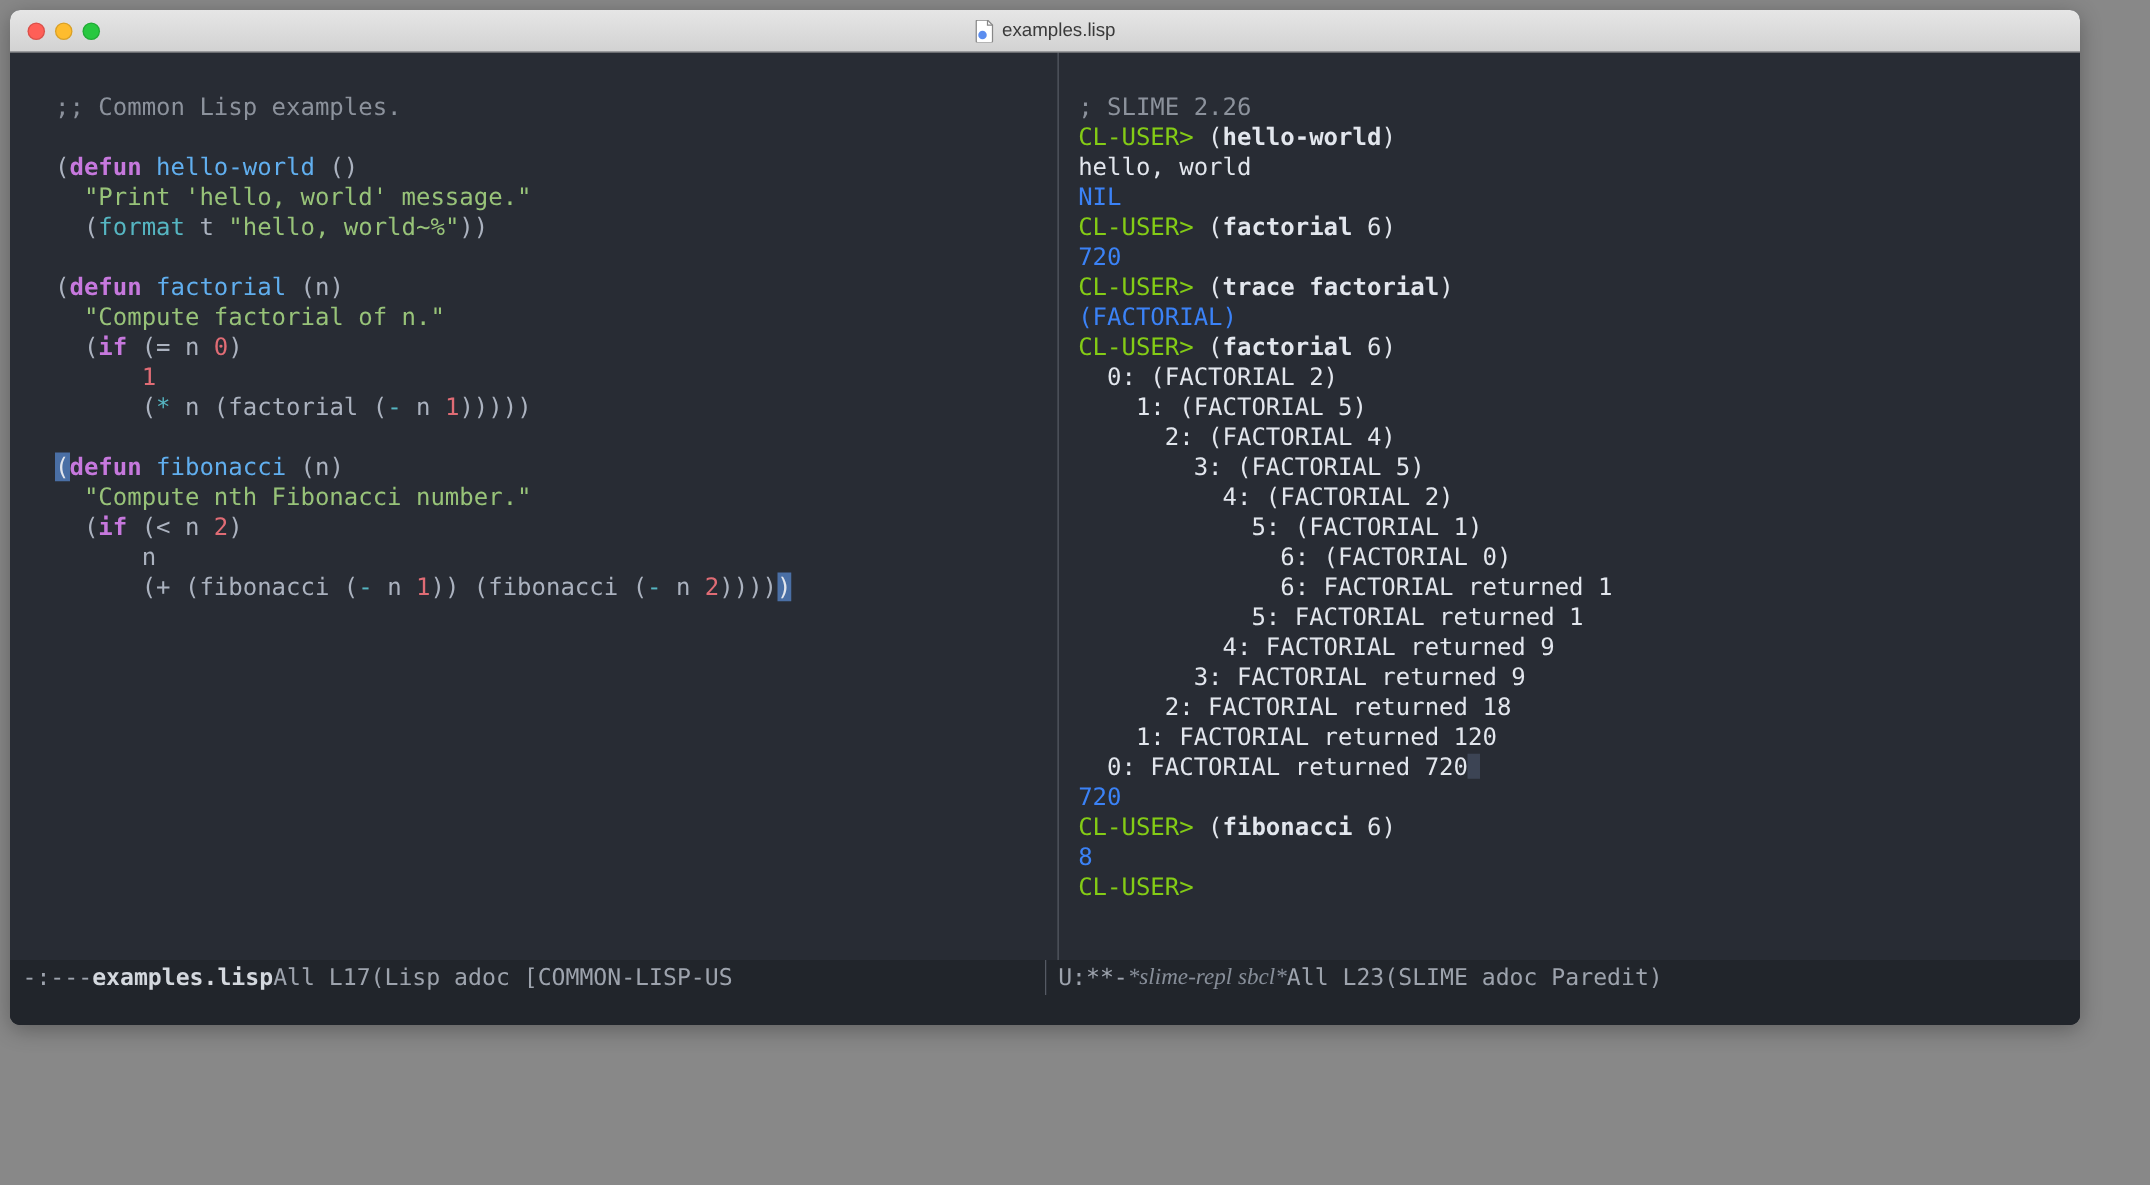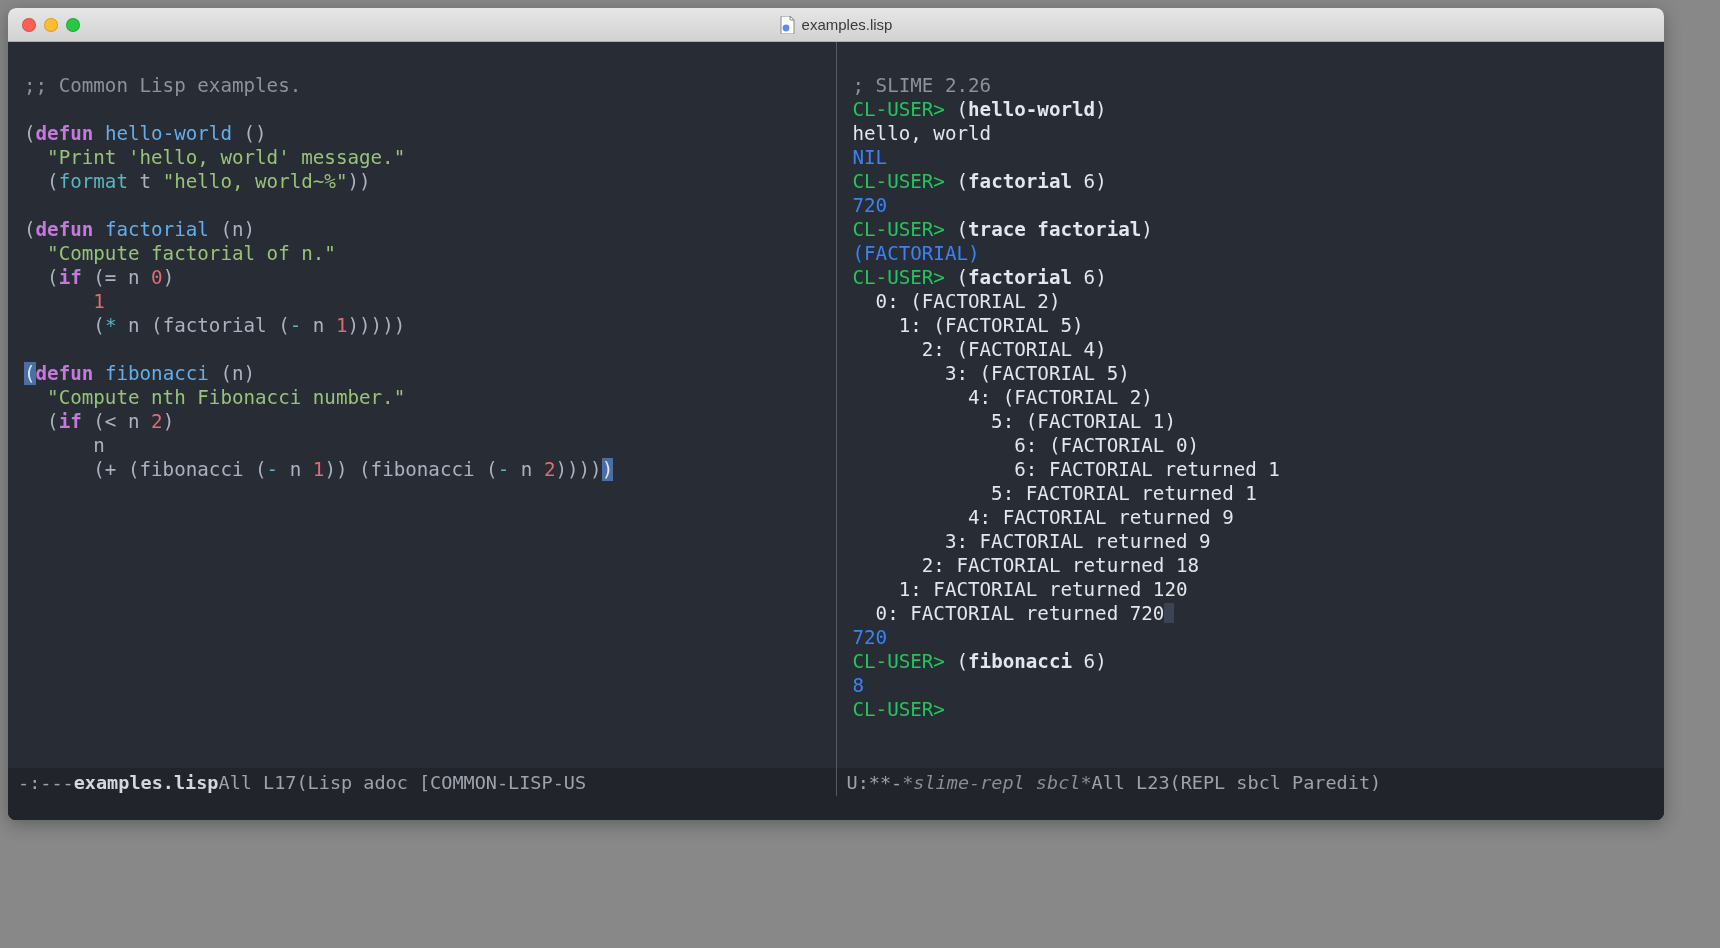--- a/index.html
+++ b/index.html
@@ -65,41 +65,42 @@
     display: flex;
     flex-direction: column;
     background:#282c34;
     color:#c7ccd4;
     min-height: 0;
   }
   .panes {
     flex: 1;
     display: flex;
     min-height: 0;
+    padding-left: 20px;
   }
   .pane {
     flex: 1;
     padding: 8px 12px 0 16px;
     overflow: hidden;
     white-space: pre;
     line-height: 24px;
     font-size: 19.2px;
   }
   .pane.left { border-right: 1px solid #555a63; }
   .hlc    { color:#8c929c; }          
   .kw     { color:#c678dd; font-weight:bold; }
   .blue   { color:#61afef; }
   .green  { color:#98c379; }
   .teal   { color:#56b6c2; }
   .str    { color:#e06c75; }
   .paren  { color:#abb2bf; }
   .white  { color:#e2e6ed; }
   .bwhite { color:#e2e6ed; font-weight:bold; }
   .orange { color:#3b82f6; }
-  .prompt { color:#22c55e; }
+  .prompt { color:#84cc16; }
   .cur    { background:#4a6fa5; color:#e2e6ed; }
   .selbox { background:#3c4454; display:inline-block; width:10px; height:20px; vertical-align:-3px; }
 
   .modelines {
     display: flex;
     height: 28px;
     background: #21252b;
     font-size: 18.5px;
     color:#6f7682;
     font-style: italic;
@@ -108,21 +109,21 @@
   .modeline {
     flex: 1;
     display: flex;
     align-items: center;
     padding: 0 10px;
     white-space: nowrap;
     overflow: hidden;
   }
   .ml-strong { color:#d4d8de; font-weight:bold; font-style: normal; }
   .ml-text   { color:#9da3ad; font-style: normal; }
-  .ml-ital   { color:#878e99; font-style: italic; }
+  .ml-ital   { color:#878e99; font-style: italic; font-family: Liberation Serif, serif; }
   .ml-sep    { width:1px; background:#555a63; height:100%; }
   .echo {
     height: 24px;
     background:#21252b;
   }
 </style>
 </head>
 <body>
 
 <div class="window">
@@ -201,18 +202,18 @@
         <span class="ml-text">-:---  </span>
         <span class="ml-strong">examples.lisp</span>
         <span class="ml-text">   All L17    </span>
         <span class="ml-text">(Lisp adoc [COMMON-LISP-US</span>
       </div>
       <div class="ml-sep"></div>
       <div class="modeline">
         <span class="ml-text">U:**-  </span>
         <span class="ml-ital">*slime-repl sbcl*</span>
         <span class="ml-text">   All L23    </span>
-        <span class="ml-text">(REPL sbcl Paredit)</span>
+        <span class="ml-text">(SLIME adoc Paredit)</span>
       </div>
     </div>
     <div class="echo"></div>
   </div>
 </div>
 
 </body></html>

